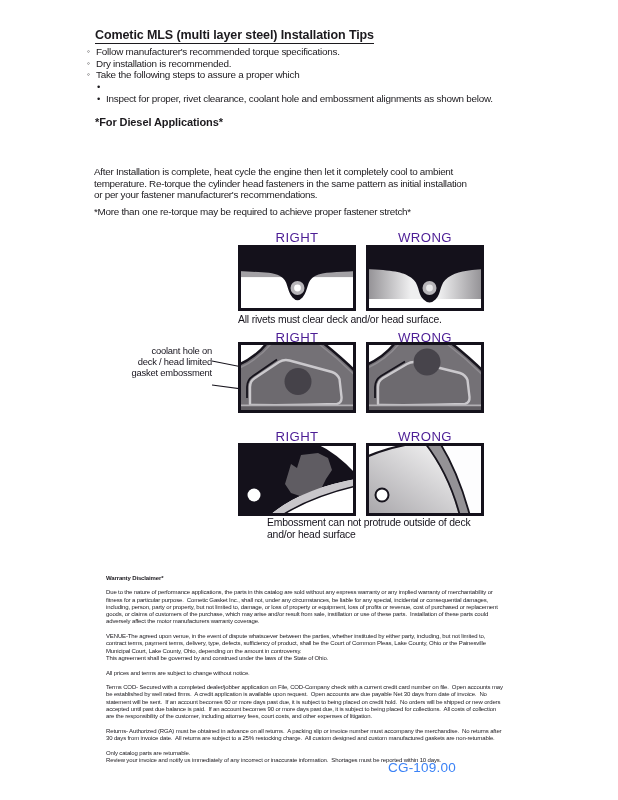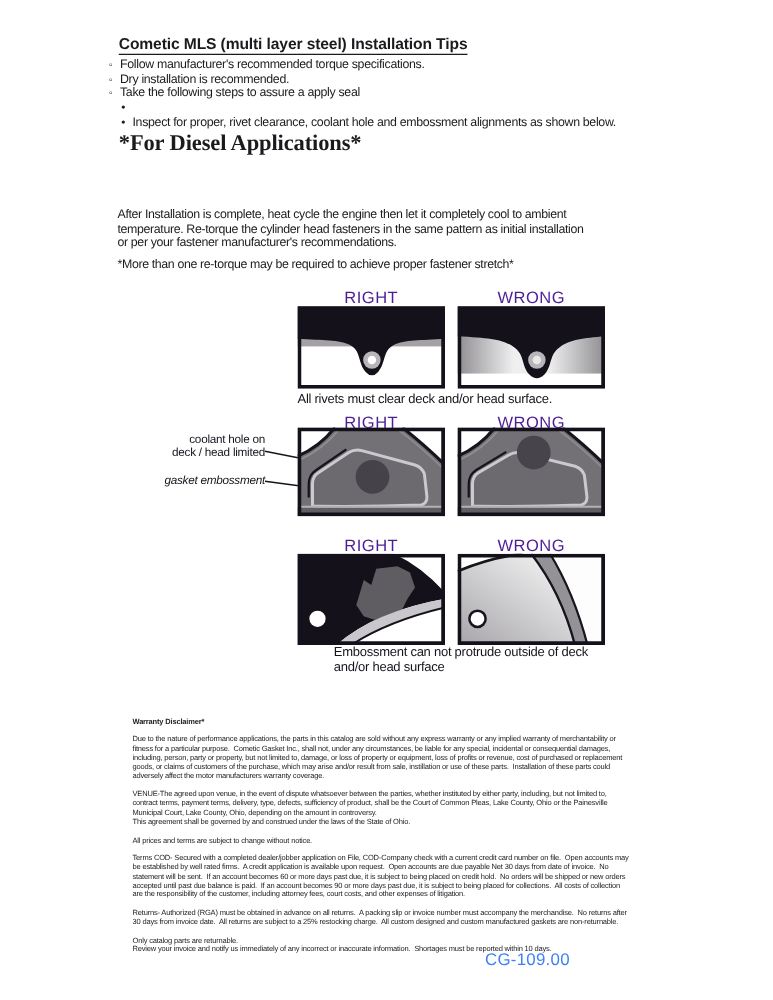--- a/index.html
+++ b/index.html
@@ -13,21 +13,21 @@
     left:95px; top:28px; font-size:12.5px; font-weight:bold; letter-spacing:-0.1px;
     border-bottom:1.6px solid #1c1a1e; padding-bottom:1px; white-space:pre;
   }
 
   .intro { left:87px; top:46px; font-size:9.9px; line-height:11.7px; letter-spacing:-0.25px; }
   .b-row { display:flex; white-space:pre; }
   .b-marker { width:9px; flex:0 0 9px; font-size:8.5px; line-height:11.7px; }
   .sub-row { margin-left:10px; }
   .sub-row .b-marker { font-size:9.5px; }
 
-  .diesel-heading { left:95px; top:104px; font-size:18px; font-weight:bold; letter-spacing:-0.1px; white-space:pre;font-family:Liberation Serif, serif; }
+  .diesel-heading { left:95px; top:116px; font-size:11px; font-weight:bold; letter-spacing:-0.1px; white-space:pre; }
   .body-para { left:94px; top:134px; font-size:9.9px; line-height:11.6px; letter-spacing:-0.28px; white-space:pre; }
   .para2 { top:166px; }
   .note  { top:206px; }
 
   .dg-label { width:118px; text-align:center; font-size:13.2px; letter-spacing:0.4px; color:#4c1d95; white-space:pre; }
   .dg-caption { font-size:10.4px; letter-spacing:-0.2px; line-height:11.6px; white-space:pre; color:#17141d; }
   .dbox { display:block; }
 
   .side-label { width:97px; text-align:right; font-size:9.4px; line-height:10.6px; letter-spacing:-0.2px; white-space:pre; color:#17141d; }
 
@@ -48,21 +48,21 @@
     <div class="b-row">
       <span class="b-marker">◦</span>
       <span>Follow manufacturer's recommended torque specifications.</span>
     </div>
     <div class="b-row">
       <span class="b-marker">◦</span>
       <span>Dry installation is recommended.</span>
     </div>
     <div class="b-row">
       <span class="b-marker">◦</span>
-      <span>Take the following steps to assure a apply seal</span>
+      <span>Take the following steps to assure a proper which</span>
     </div>
     <div class="b-row sub-row">
       <span class="b-marker">•</span>
     </div>
     <div class="b-row sub-row">
       <span class="b-marker">•</span>
       <span>Inspect for proper, rivet clearance, coolant hole and embossment alignments as shown below.</span>
     </div>
   </div>
 
@@ -103,21 +103,21 @@
     <rect x="1.5" y="1.5" width="115" height="63" fill="none" stroke="#14111b" stroke-width="3"></rect>
   </svg>
 
   <div class="abs dg-caption" style="left:238px; top:314px;">All rivets must clear deck and/or head surface.</div>
 
   <div class="abs dg-label" style="left:238px; top:330px;">RIGHT</div>
   <div class="abs dg-label" style="left:366px; top:330px;">WRONG</div>
 
   <div class="abs side-label" style="left:115px; top:346px;">coolant hole on
 deck / head limited</div>
-  <div class="abs side-label" style="left:115px; top:379px;font-style:italic;">gasket embossment</div>
+  <div class="abs side-label" style="left:115px; top:368px;">gasket embossment</div>
 
   <svg class="abs" style="left:0; top:232px; pointer-events:none;" width="618" height="310" viewBox="0 0 618 310">
     <line x1="212" y1="129" x2="293" y2="145" stroke="#17141d" stroke-width="1.1"></line>
     <line x1="212" y1="153" x2="257" y2="159" stroke="#17141d" stroke-width="1.1"></line>
   </svg>
 
   <svg class="abs dbox" style="left:238px; top:342px;" width="118" height="71" viewBox="0 0 118 71">
     <rect width="118" height="71" fill="#747176"></rect>
     <path d="M0,0 H30 C22,10 12,18 0,23 Z" fill="#ffffff"></path>
     <path d="M84,0 H118 V30 C104,16 94,8 84,0 Z" fill="#ffffff"></path>

